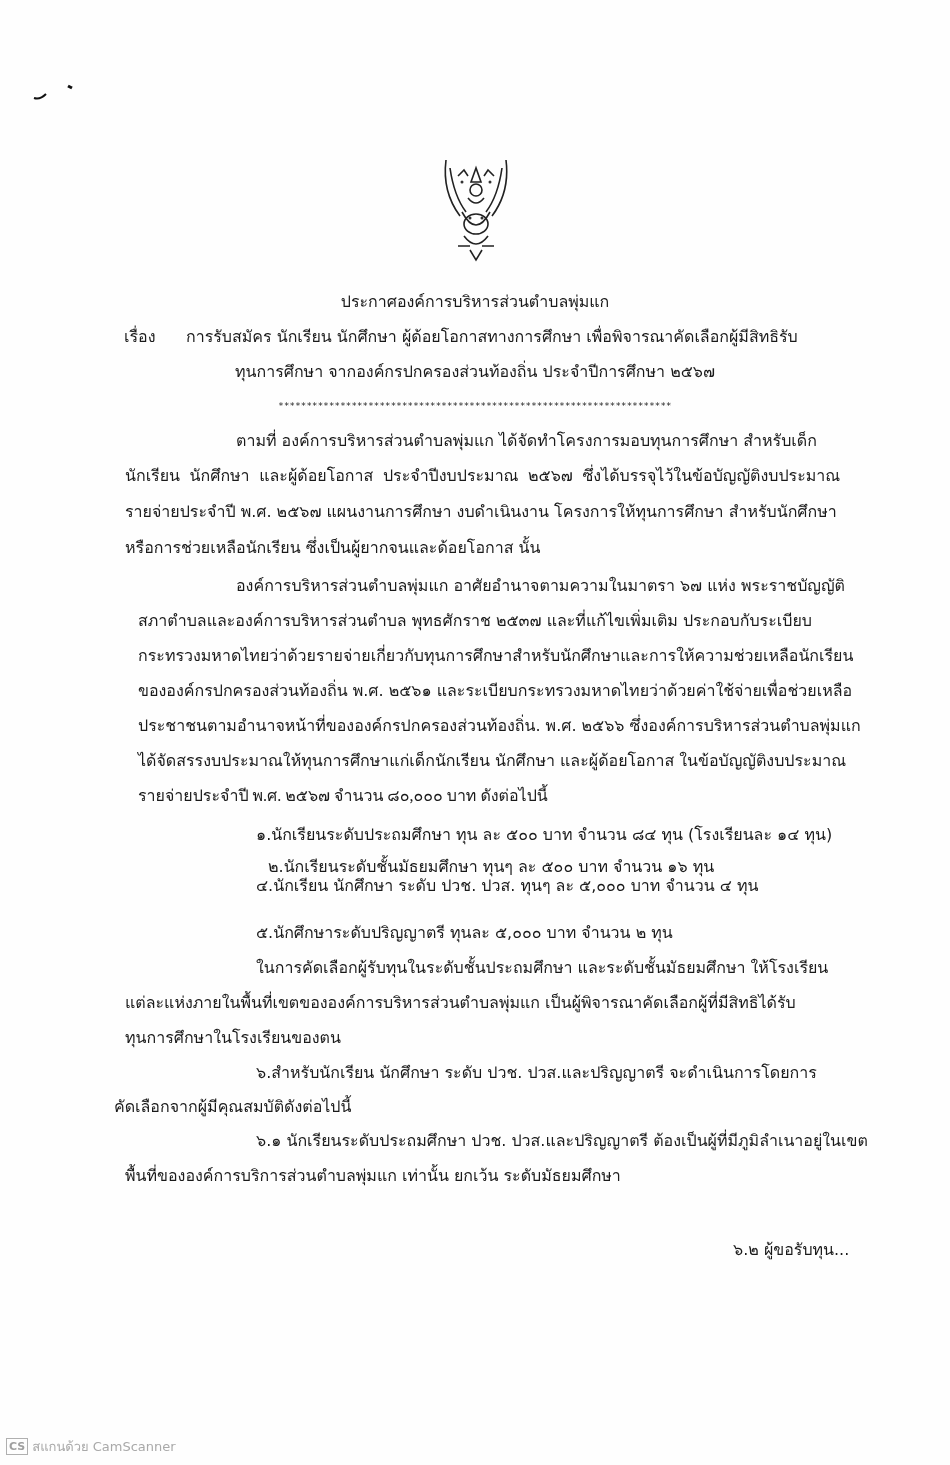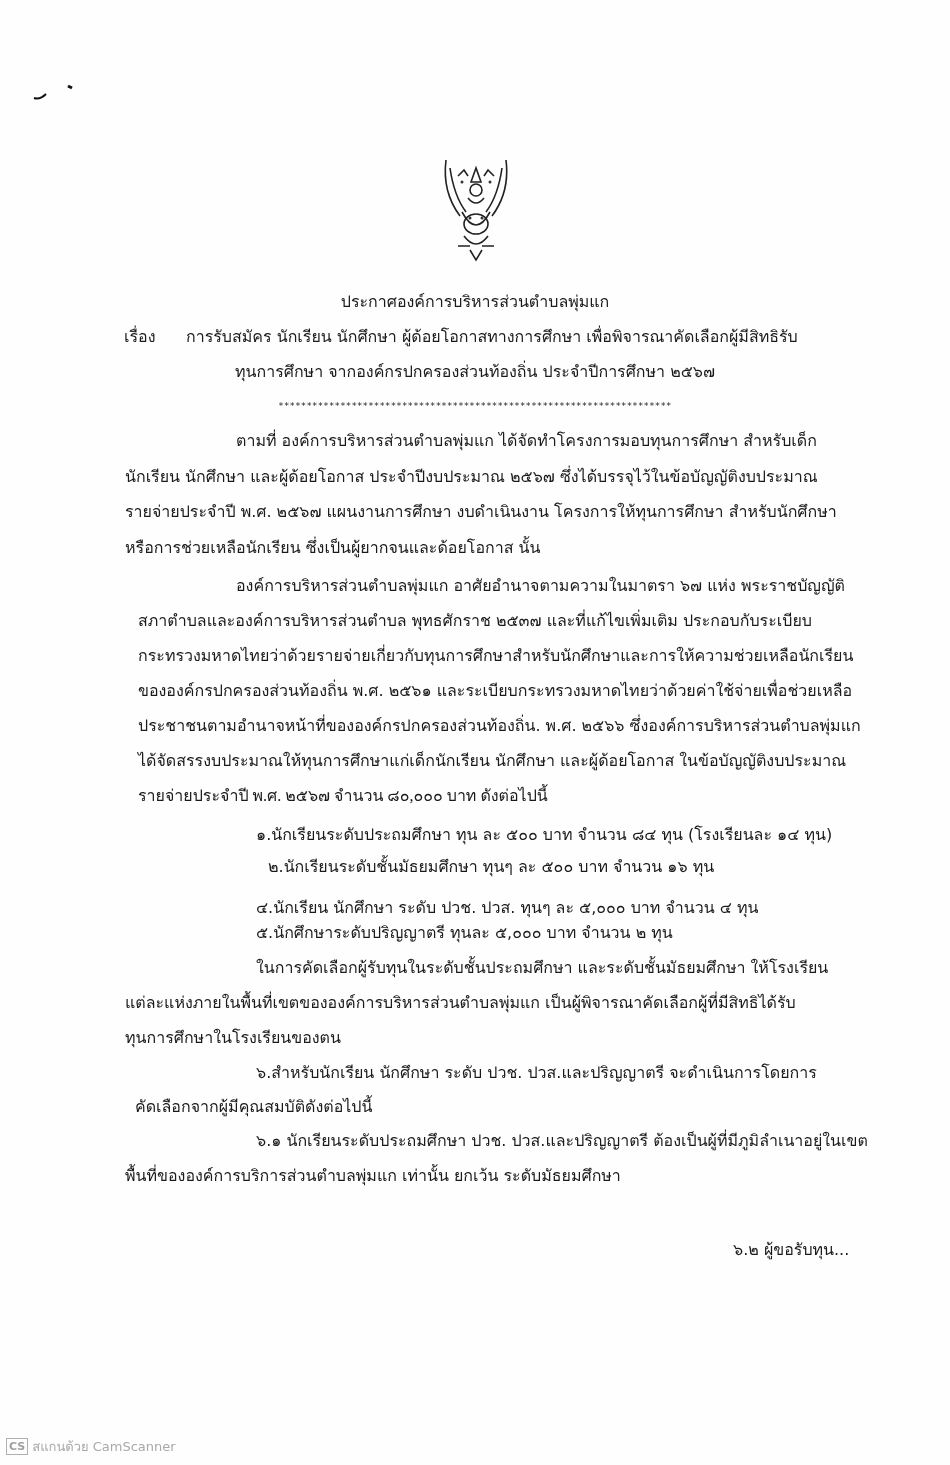--- a/index.html
+++ b/index.html
@@ -51,43 +51,43 @@
     </g>
   </svg>
 
   <div class="line center" style="top:292px;">ประกาศองค์การบริหารส่วนตำบลพุ่มแก</div>
   <div class="line" style="left:124px; top:327px;">เรื่อง</div>
   <div class="line" style="left:186px; top:327px;">การรับสมัคร นักเรียน นักศึกษา ผู้ด้อยโอกาสทางการศึกษา เพื่อพิจารณาคัดเลือกผู้มีสิทธิรับ</div>
   <div class="line center" style="top:362px;">ทุนการศึกษา  จากองค์กรปกครองส่วนท้องถิ่น  ประจำปีการศึกษา  ๒๕๖๗</div>
   <div class="line center stars" style="top:396px;">**********************************************************************</div>
 
   <div class="line" style="left:236px; top:431px;">ตามที่ องค์การบริหารส่วนตำบลพุ่มแก ได้จัดทำโครงการมอบทุนการศึกษา สำหรับเด็ก</div>
-  <div class="line" style="left:125px; top:467px;">นักเรียน นักศึกษา และผู้ด้อยโอกาส ประจำปีงบประมาณ  ๒๕๖๗  ซึ่งได้บรรจุไว้ในข้อบัญญัติงบประมาณ</div>
+  <div class="line" style="left:125px; top:467px;font-family:Liberation Mono, monospace;">นักเรียน นักศึกษา และผู้ด้อยโอกาส ประจำปีงบประมาณ  ๒๕๖๗  ซึ่งได้บรรจุไว้ในข้อบัญญัติงบประมาณ</div>
   <div class="line" style="left:125px; top:502px;">รายจ่ายประจำปี  พ.ศ. ๒๕๖๗ แผนงานการศึกษา งบดำเนินงาน โครงการให้ทุนการศึกษา สำหรับนักศึกษา</div>
   <div class="line" style="left:125px; top:538px;">หรือการช่วยเหลือนักเรียน ซึ่งเป็นผู้ยากจนและด้อยโอกาส นั้น</div>
 
   <div class="line" style="left:236px; top:576px;">องค์การบริหารส่วนตำบลพุ่มแก อาศัยอำนาจตามความในมาตรา ๖๗ แห่ง พระราชบัญญัติ</div>
   <div class="line" style="left:138px; top:611px;">สภาตำบลและองค์การบริหารส่วนตำบล พุทธศักราช ๒๕๓๗ และที่แก้ไขเพิ่มเติม ประกอบกับระเบียบ</div>
   <div class="line" style="left:138px; top:646px;">กระทรวงมหาดไทยว่าด้วยรายจ่ายเกี่ยวกับทุนการศึกษาสำหรับนักศึกษาและการให้ความช่วยเหลือนักเรียน</div>
   <div class="line" style="left:138px; top:681px;">ขององค์กรปกครองส่วนท้องถิ่น พ.ศ. ๒๕๖๑ และระเบียบกระทรวงมหาดไทยว่าด้วยค่าใช้จ่ายเพื่อช่วยเหลือ</div>
   <div class="line" style="left:138px; top:716px;">ประชาชนตามอำนาจหน้าที่ขององค์กรปกครองส่วนท้องถิ่น. พ.ศ. ๒๕๖๖ ซึ่งองค์การบริหารส่วนตำบลพุ่มแก</div>
   <div class="line" style="left:138px; top:751px;">ได้จัดสรรงบประมาณให้ทุนการศึกษาแก่เด็กนักเรียน  นักศึกษา และผู้ด้อยโอกาส  ในข้อบัญญัติงบประมาณ</div>
   <div class="line" style="left:138px; top:786px;font-family:Liberation Serif, serif;">รายจ่ายประจำปี พ.ศ. ๒๕๖๗  จำนวน  ๘๐,๐๐๐ บาท  ดังต่อไปนี้</div>
 
   <div class="line" style="left:256px; top:825px;">๑.นักเรียนระดับประถมศึกษา ทุน ละ ๕๐๐ บาท จำนวน ๘๔ ทุน (โรงเรียนละ ๑๔ ทุน)</div>
   <div class="line" style="left:256px; top:857px;margin-left:12px;">๒.นักเรียนระดับชั้นมัธยมศึกษา ทุนๆ ละ ๕๐๐ บาท จำนวน ๑๖  ทุน</div>
-  <div class="line" style="left:256px; top:898px;">๔.นักเรียน นักศึกษา ระดับ  ปวช. ปวส.  ทุนๆ ละ ๕,๐๐๐ บาท จำนวน  ๔  ทุน</div>
+  <div class="line" style="left:256px; top:876px;">๔.นักเรียน นักศึกษา ระดับ  ปวช. ปวส.  ทุนๆ ละ ๕,๐๐๐ บาท จำนวน  ๔  ทุน</div>
   <div class="line" style="left:256px; top:923px;">๕.นักศึกษาระดับปริญญาตรี ทุนละ ๕,๐๐๐ บาท จำนวน ๒ ทุน</div>
 
   <div class="line" style="left:256px; top:958px;">ในการคัดเลือกผู้รับทุนในระดับชั้นประถมศึกษา และระดับชั้นมัธยมศึกษา ให้โรงเรียน</div>
   <div class="line" style="left:125px; top:993px;">แต่ละแห่งภายในพื้นที่เขตขององค์การบริหารส่วนตำบลพุ่มแก เป็นผู้พิจารณาคัดเลือกผู้ที่มีสิทธิได้รับ</div>
   <div class="line" style="left:125px; top:1028px;">ทุนการศึกษาในโรงเรียนของตน</div>
 
   <div class="line" style="left:256px; top:1063px;">๖.สำหรับนักเรียน นักศึกษา  ระดับ  ปวช. ปวส.และปริญญาตรี จะดำเนินการโดยการ</div>
-  <div class="line" style="left:135px; top:1097px;text-align:right;">คัดเลือกจากผู้มีคุณสมบัติดังต่อไปนี้</div>
+  <div class="line" style="left:114px; top:1097px;text-align:right;">คัดเลือกจากผู้มีคุณสมบัติดังต่อไปนี้</div>
 
   <div class="line" style="left:256px; top:1131px;">๖.๑ นักเรียนระดับประถมศึกษา ปวช. ปวส.และปริญญาตรี ต้องเป็นผู้ที่มีภูมิลำเนาอยู่ในเขต</div>
   <div class="line" style="left:125px; top:1166px;">พื้นที่ขององค์การบริการส่วนตำบลพุ่มแก เท่านั้น ยกเว้น ระดับมัธยมศึกษา</div>
 
   <div class="line" style="left:733px; top:1240px;">๖.๒ ผู้ขอรับทุน...</div>
 
   <div class="footer">
     <span class="cs-badge">CS</span>
     <span>สแกนด้วย CamScanner</span>
   </div>

